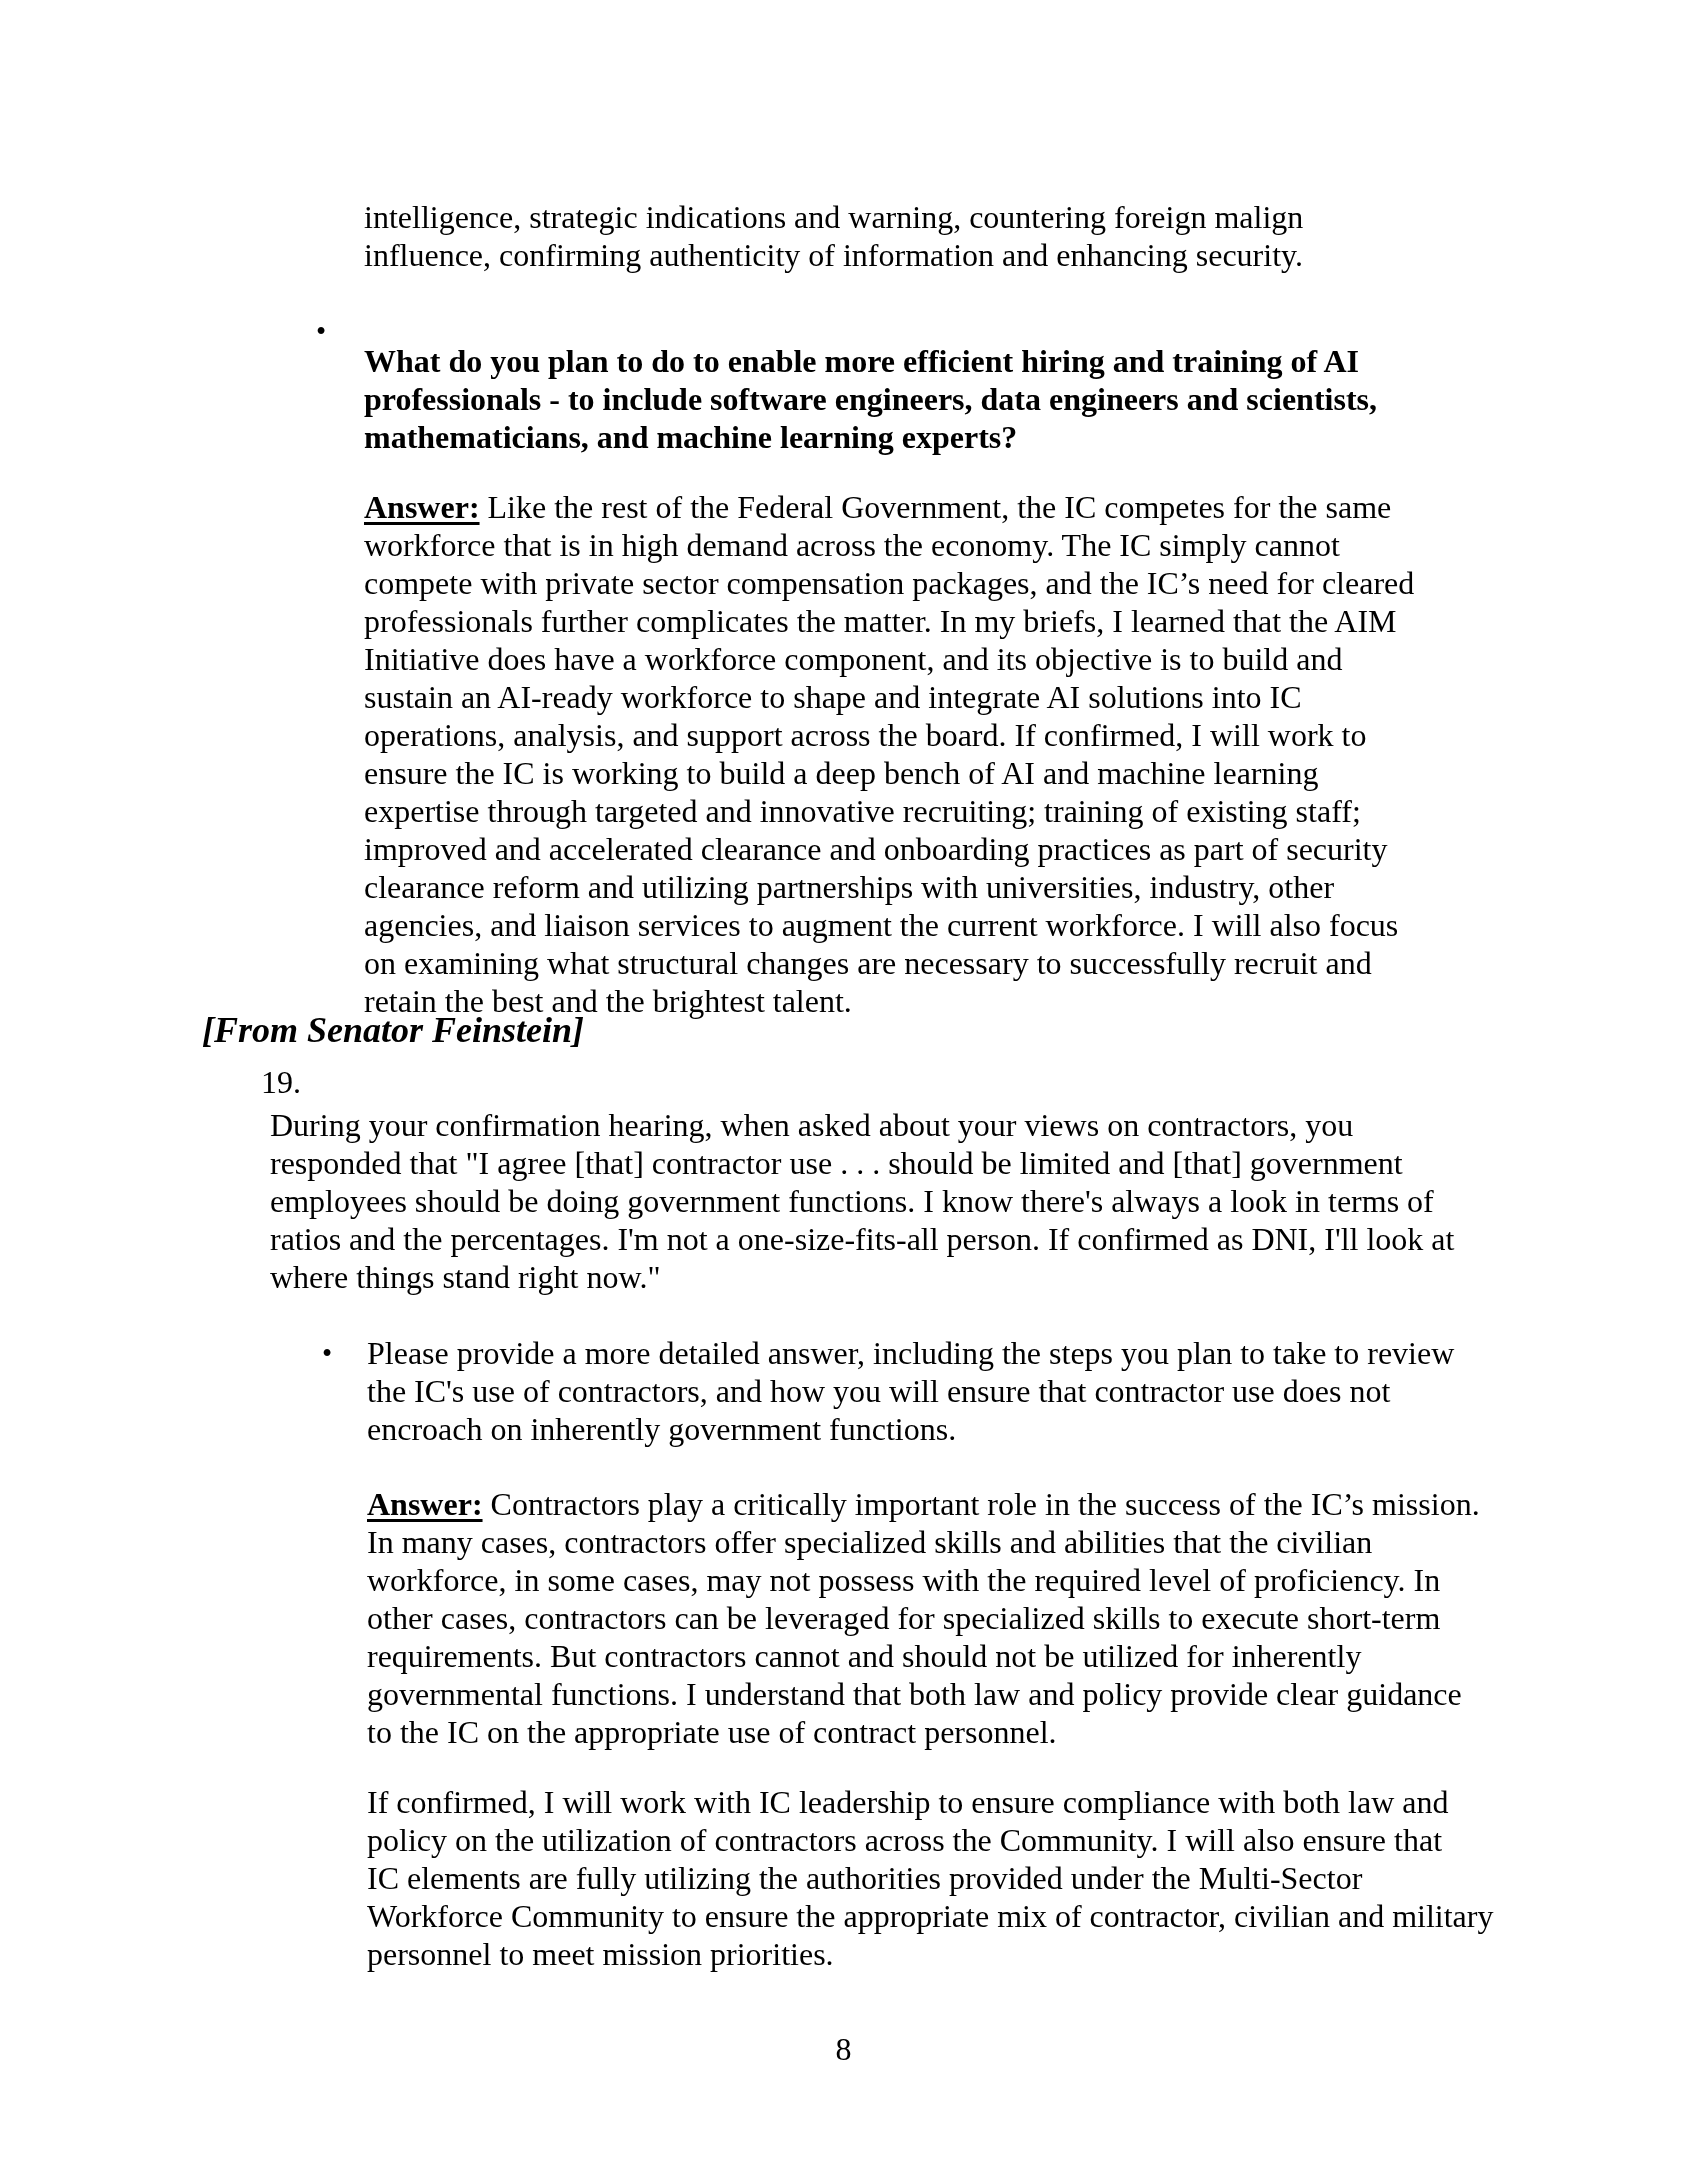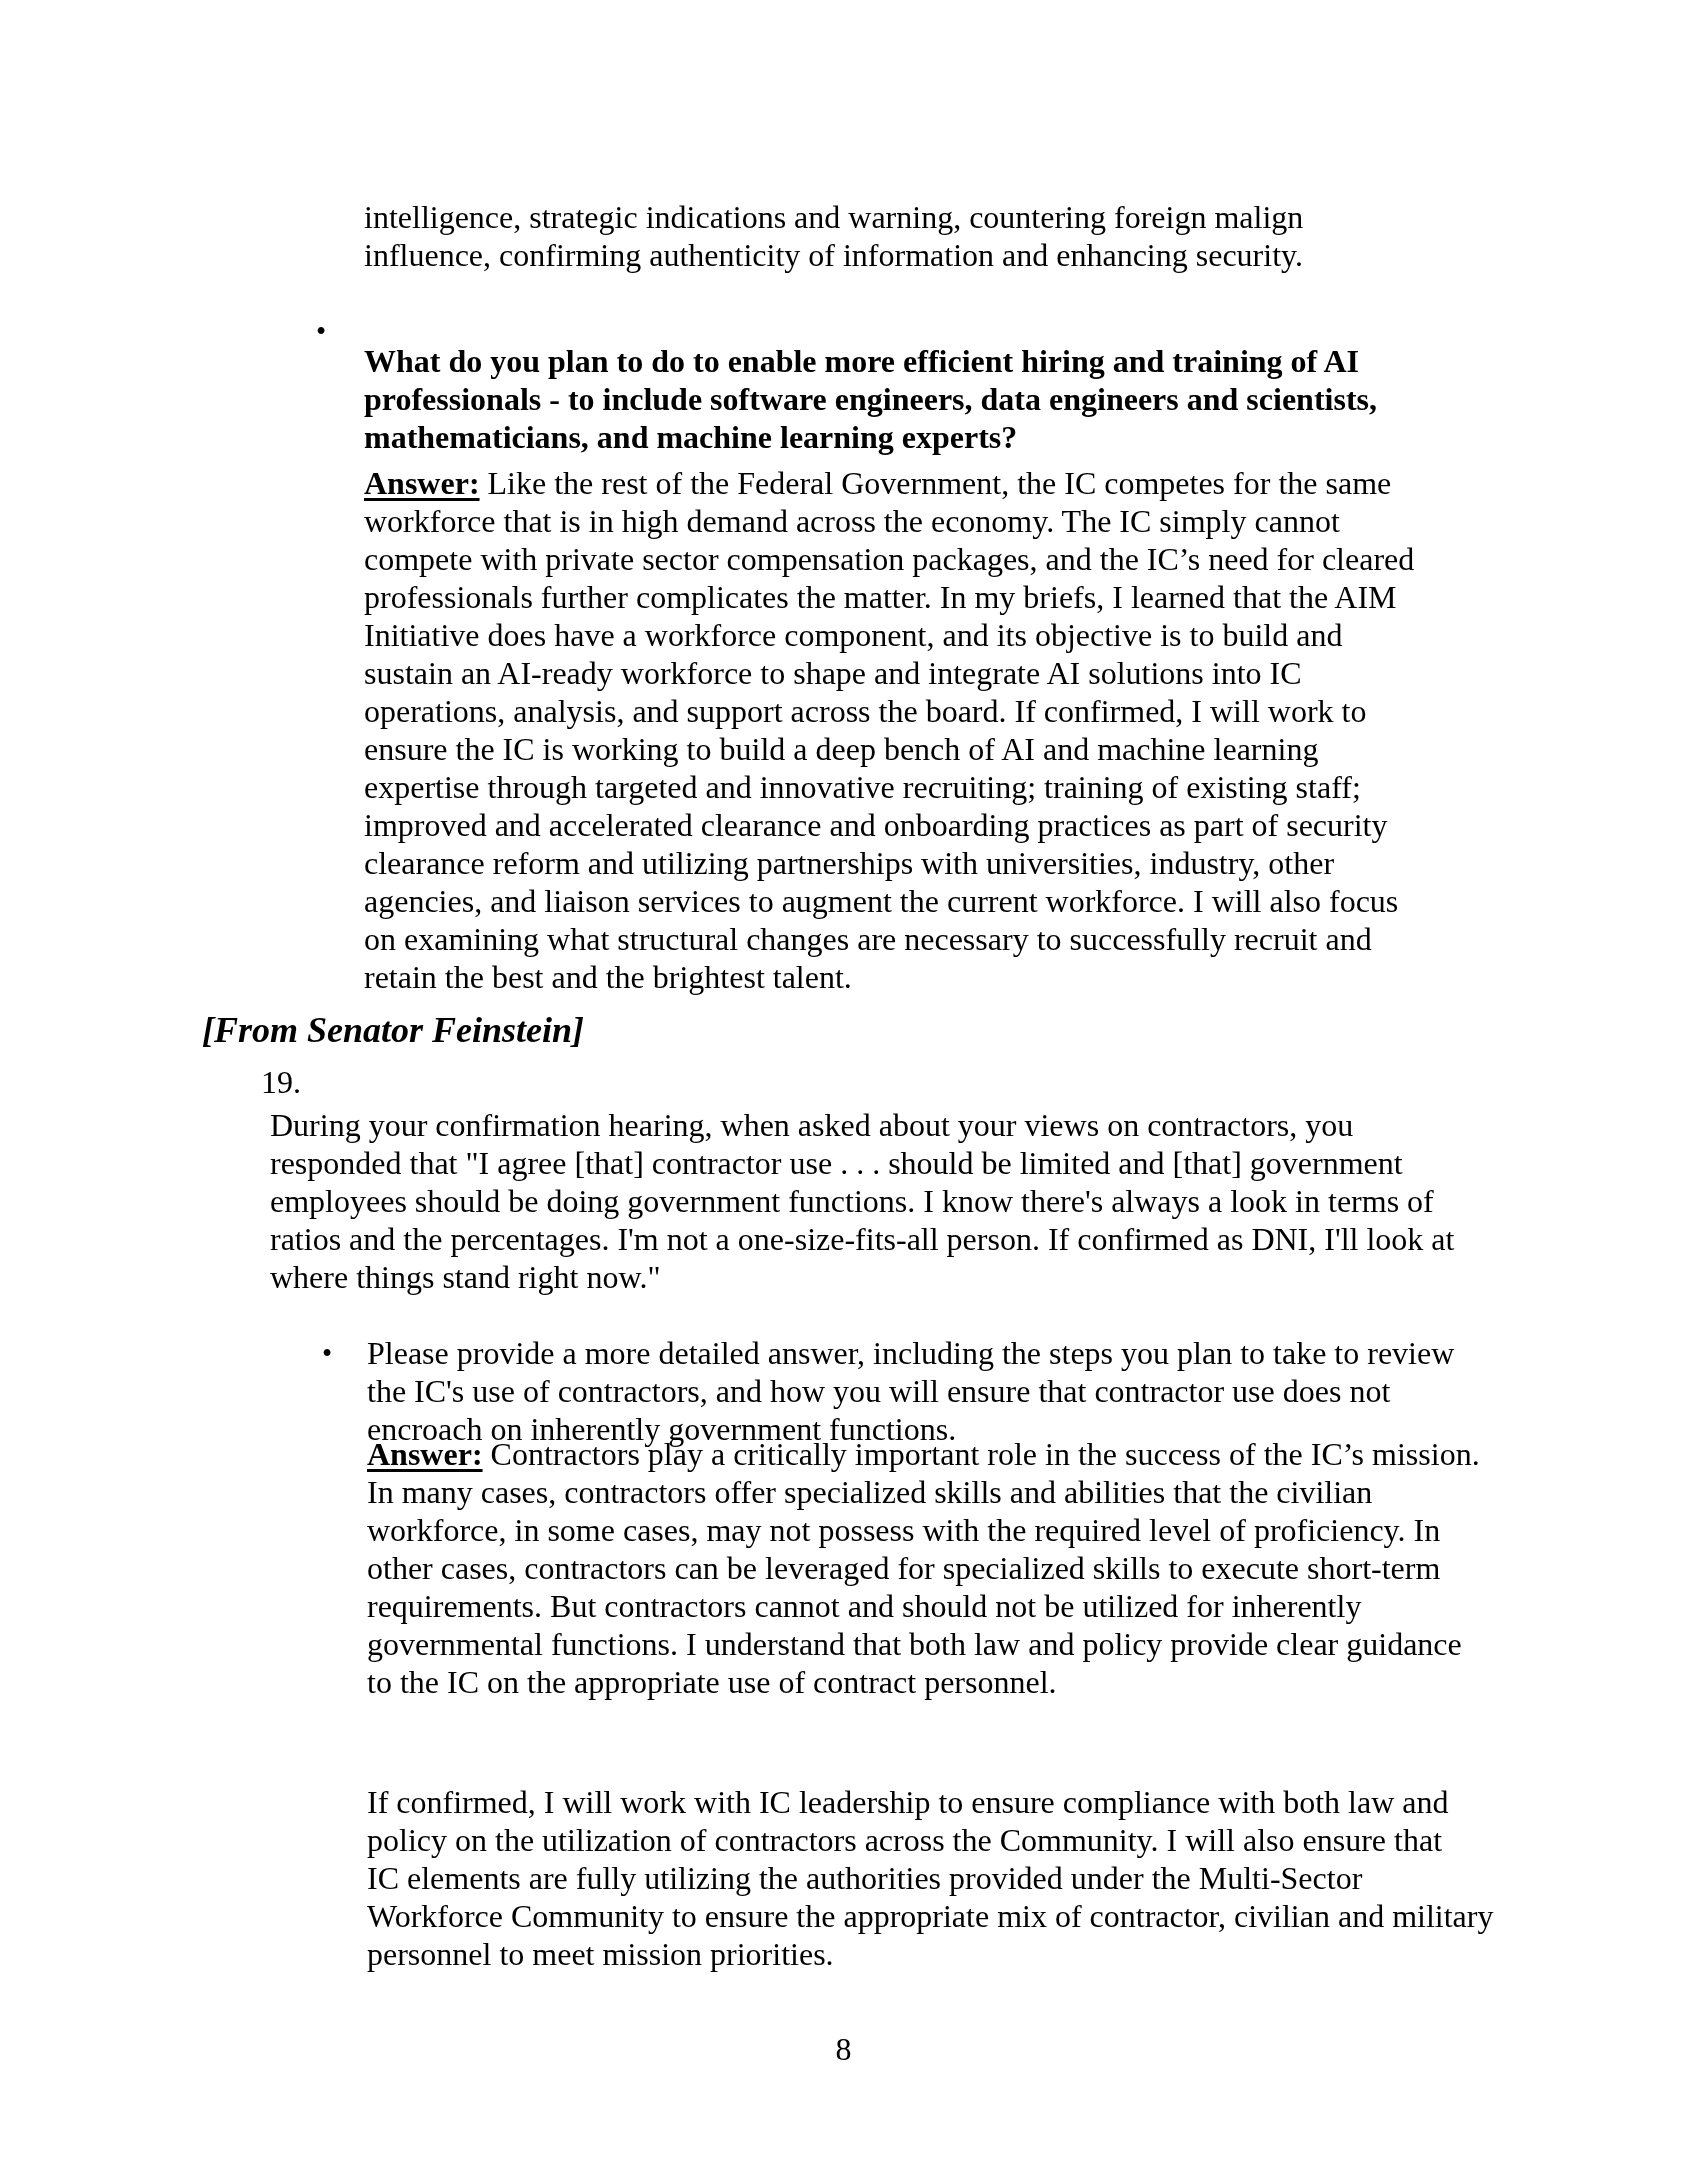--- a/index.html
+++ b/index.html
@@ -25,21 +25,21 @@
     <span class="line">influence, confirming authenticity of information and enhancing security.</span>
   </div>
 
   <span class="bullet" style="left:316px; top:312px;">•</span>
   <div class="block bold" style="left:364px; top:312px;">
     <span class="line">What do you plan to do to enable more efficient hiring and training of AI</span>
     <span class="line">professionals - to include software engineers, data engineers and scientists,</span>
     <span class="line">mathematicians, and machine learning experts?</span>
   </div>
 
-  <div class="block" style="left:364px; top:464px;font-family:Liberation Serif, serif;">
+  <div class="block" style="left:364px; top:488px;font-family:Liberation Serif, serif;">
     <span class="line"><span class="ans-label">Answer:</span><span> Like the rest of the Federal Government, the IC competes for the same</span></span>
     <span class="line">workforce that is in high demand across the economy.  The IC simply cannot</span>
     <span class="line">compete with private sector compensation packages, and the IC’s need for cleared</span>
     <span class="line">professionals further complicates the matter.  In my briefs, I learned that the AIM</span>
     <span class="line">Initiative does have a workforce component, and its objective is to build and</span>
     <span class="line">sustain an AI-ready workforce to shape and integrate AI solutions into IC</span>
     <span class="line">operations, analysis, and support across the board.  If confirmed, I will work to</span>
     <span class="line">ensure the IC is working to build a deep bench of AI and machine learning</span>
     <span class="line">expertise through targeted and innovative recruiting; training of existing staff;</span>
     <span class="line">improved and accelerated clearance and onboarding practices as part of security</span>
@@ -60,21 +60,21 @@
     <span class="line">where things stand right now."</span>
   </div>
 
   <span class="bullet" style="left:322px; top:1334px;">•</span>
   <div class="block" style="left:367px; top:1334px;">
     <span class="line">Please provide a more detailed answer, including the steps you plan to take to review</span>
     <span class="line">the IC's use of contractors, and how you will ensure that contractor use does not</span>
     <span class="line">encroach on inherently government functions.</span>
   </div>
 
-  <div class="block" style="left:367px; top:1435px;">
+  <div class="block" style="left:367px; top:1485px;">
     <span class="line"><span class="ans-label">Answer:</span><span> Contractors play a critically important role in the success of the IC’s mission.</span></span>
     <span class="line">In many cases, contractors offer specialized skills and abilities that the civilian</span>
     <span class="line">workforce, in some cases, may not possess with the required level of proficiency.  In</span>
     <span class="line">other cases, contractors can be leveraged for specialized skills to execute short-term</span>
     <span class="line">requirements.  But contractors cannot and should not be utilized for inherently</span>
     <span class="line">governmental functions.  I understand that both law and policy provide clear guidance</span>
     <span class="line">to the IC on the appropriate use of contract personnel.</span>
   </div>
 
   <div class="block" style="left:367px; top:1783px;">

